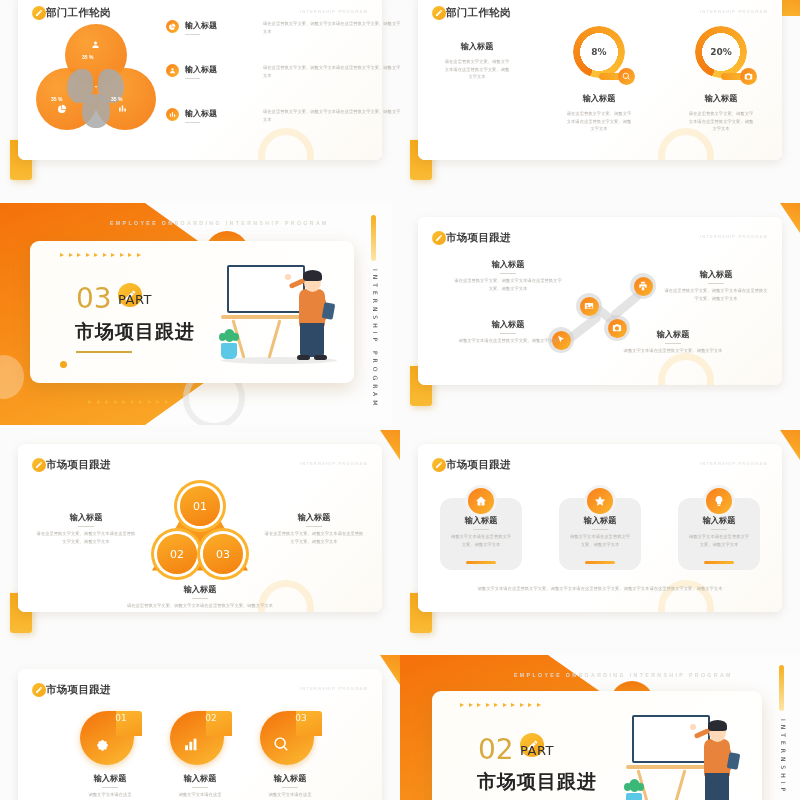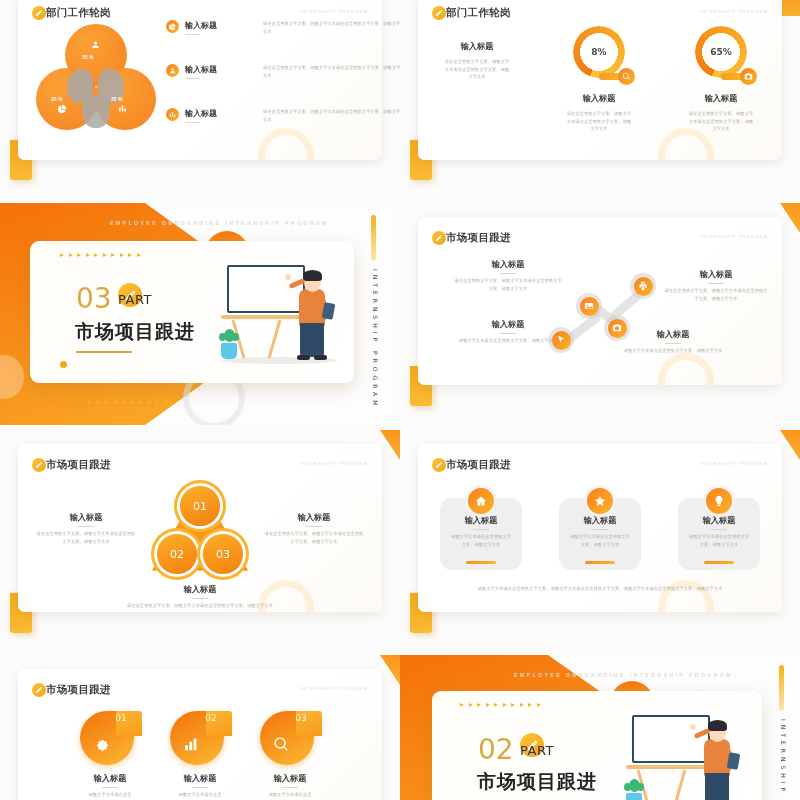--- a/index.html
+++ b/index.html
@@ -286,21 +286,21 @@
               </div>
       </div>
       <div class="sub-title" style="margin-top:15px;">输入标题</div>
       <div class="body-txt" style="margin-top:6px;padding:0 12px;text-align:center;">请在这里替换文字文案。调整文字文本请在这里替换文字文案。调整文字文本</div>
     </div>
 
     <div class="donut-wrap" style="left:258px;top:34px;">
       <div class="donut">
         <div class="rim"></div>
         <div class="tail"></div>
-        <div class="pct">65%</div>
+        <div class="pct">20%</div>
         <div class="chip endchip">
                 <svg viewBox="0 0 24 24">
                   <path fill="#fff" d="M9 3l-1.5 2H4a2 2 0 00-2 2v11a2 2 0 002 2h16a2 2 0 002-2V7a2 2 0 00-2-2h-3.5L15 3H9zm3 5a5 5 0 110 10 5 5 0 010-10z"></path>
                 </svg>
               </div>
       </div>
       <div class="sub-title" style="margin-top:15px;">输入标题</div>
       <div class="body-txt" style="margin-top:6px;padding:0 12px;text-align:center;">请在这里替换文字文案。调整文字文本请在这里替换文字文案。调整文字文本</div>
     </div>
   </div>

